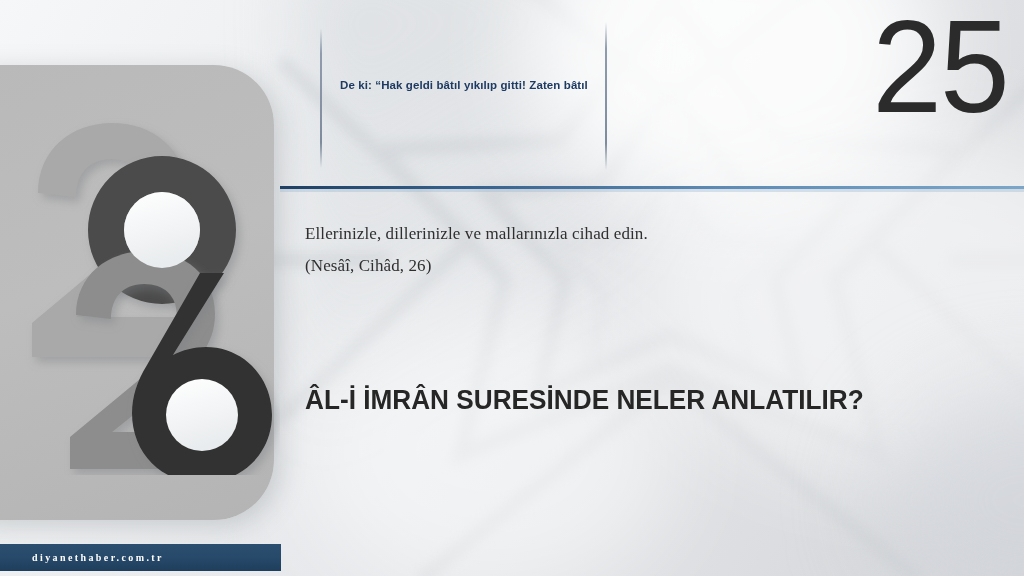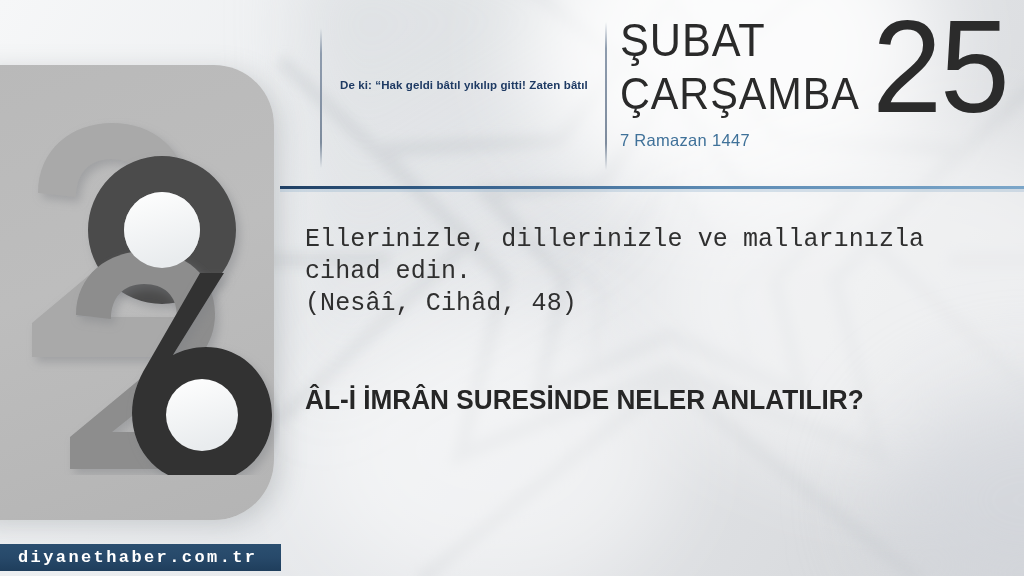--- a/index.html
+++ b/index.html
@@ -130,24 +130,24 @@
     position:absolute;
     left:280px; top:186px;
     width:744px; height:3px;
     background:linear-gradient(90deg,#1f3f63 0%, #36618c 25%, #5e8cb5 60%, #7ba6c9 100%);
     box-shadow:0 3px 0 rgba(150,180,205,.35);
   }
 
   
   .hadith {
     position:absolute;
-    left:305px; top:224px;
+    left:305px; top:218px;
     width:690px;
-    font-family:Liberation Mono, monospace;
-    font-size:25px;
+    font-family:Liberation Serif, serif;
+    font-size:17px;
     line-height:32px;
     color:#2f2f2f;
     letter-spacing:.1px;
   }
   .hadith-source { display:block; }
 
   
   .headline {
     position:absolute;
     left:305px; top:383px;
@@ -164,24 +164,24 @@
 
   
   .url-bar {
     position:absolute;
     left:0; bottom:5px;
     width:281px; height:27px;
     background:linear-gradient(180deg,#2b4f70 0%, #27496a 50%, #1f3e5c 100%);
     display:flex; align-items:center;
   }
   .url-text {
-    padding-left:18px;
-    font-family:Liberation Mono, monospace;
+    padding-left:32px;
+    font-family:Liberation Serif, serif;
     font-weight:bold;
-    font-size:17px;
+    font-size:10px;
     letter-spacing:2.4px;
     color:#ffffff;
   }
 </style>
 </head>
 <body>
 
 <div id="page">
 
   <div class="pattern-layer">
@@ -253,33 +253,28 @@
     </svg>
   </div>
 
   <div class="vrule vrule-left"></div>
   <div class="vrule vrule-right"></div>
 
   <div class="quote-block">
     <div class="quote-line">De ki: “Hak geldi bâtıl yıkılıp gitti! Zaten bâtıl</div>
   </div>
 
-  <div class="date-block">
-    <div class="month">ŞUBAT</div>
-    <div class="weekday">ÇARŞAMBA</div>
-    <div class="hijri">7 Ramazan 1447</div>
-  </div>
 
   <div class="day-number">25</div>
 
   <div class="divider"></div>
 
   <div class="hadith">
     <span>Ellerinizle, dillerinizle ve mallarınızla cihad edin.</span>
-    <span class="hadith-source">(Nesâî, Cihâd, 48)</span>
+    <span class="hadith-source">(Nesâî, Cihâd, 26)</span>
   </div>
 
   <div class="headline">ÂL-İ İMRÂN SURESİNDE NELER ANLATILIR?</div>
 
   <div class="url-bar">
     <span class="url-text">diyanethaber.com.tr</span>
   </div>
 
 </div>
 

